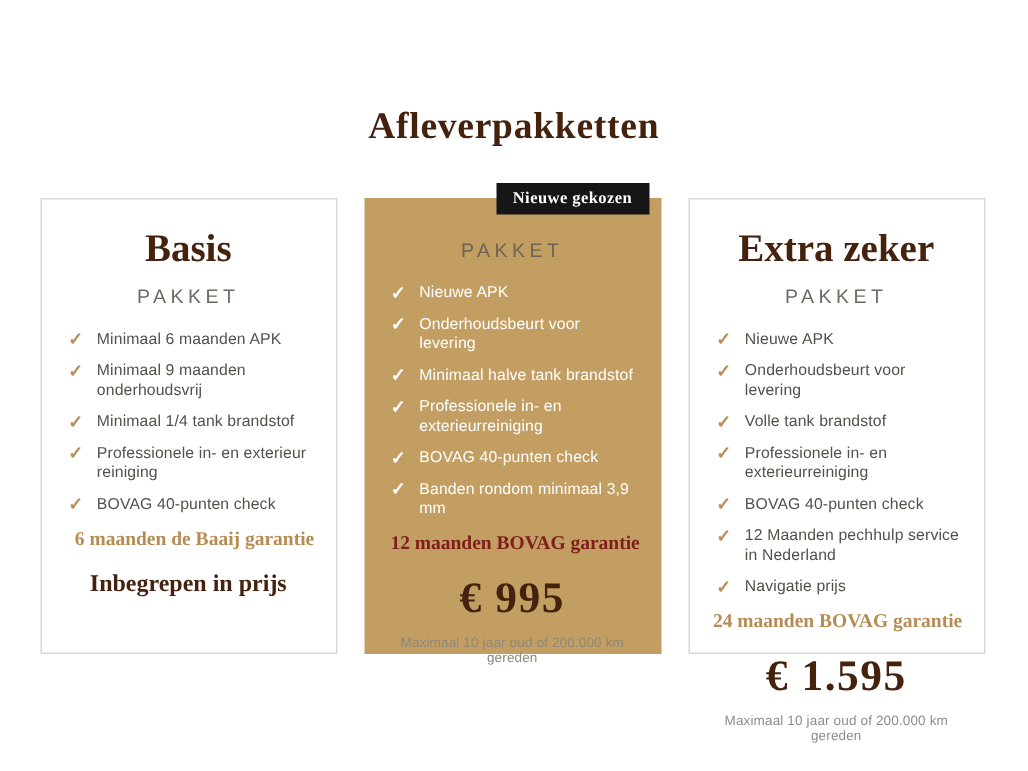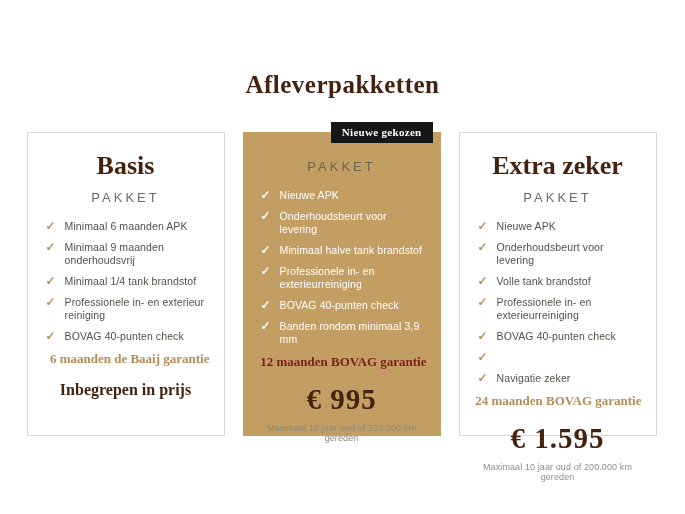--- a/index.html
+++ b/index.html
@@ -258,24 +258,25 @@
           <li class="feature">
             <span class="check">✓</span>
             <span class="feature-text">Professionele in- en exterieurreiniging</span>
           </li>
           <li class="feature">
             <span class="check">✓</span>
             <span class="feature-text">BOVAG 40-punten check</span>
           </li>
           <li class="feature">
             <span class="check">✓</span>
-          </li>
-          <li class="feature">
-            <span class="check">✓</span>
-            <span class="feature-text">Navigatie zeker</span>
+            <span class="feature-text">12 Maanden pechhulp service in Nederland</span>
+          </li>
+          <li class="feature">
+            <span class="check">✓</span>
+            <span class="feature-text">Navigatie prijs</span>
           </li>
         </ul>
       <div class="spacer"></div>
       <div class="guarantee guarantee--tan">24 maanden BOVAG garantie</div>
       <div class="price price--large">€ 1.595</div>
       <div class="note">Maximaal 10 jaar oud of 200.000 km gereden</div>
     </section>
 
   </div>
 </div>

